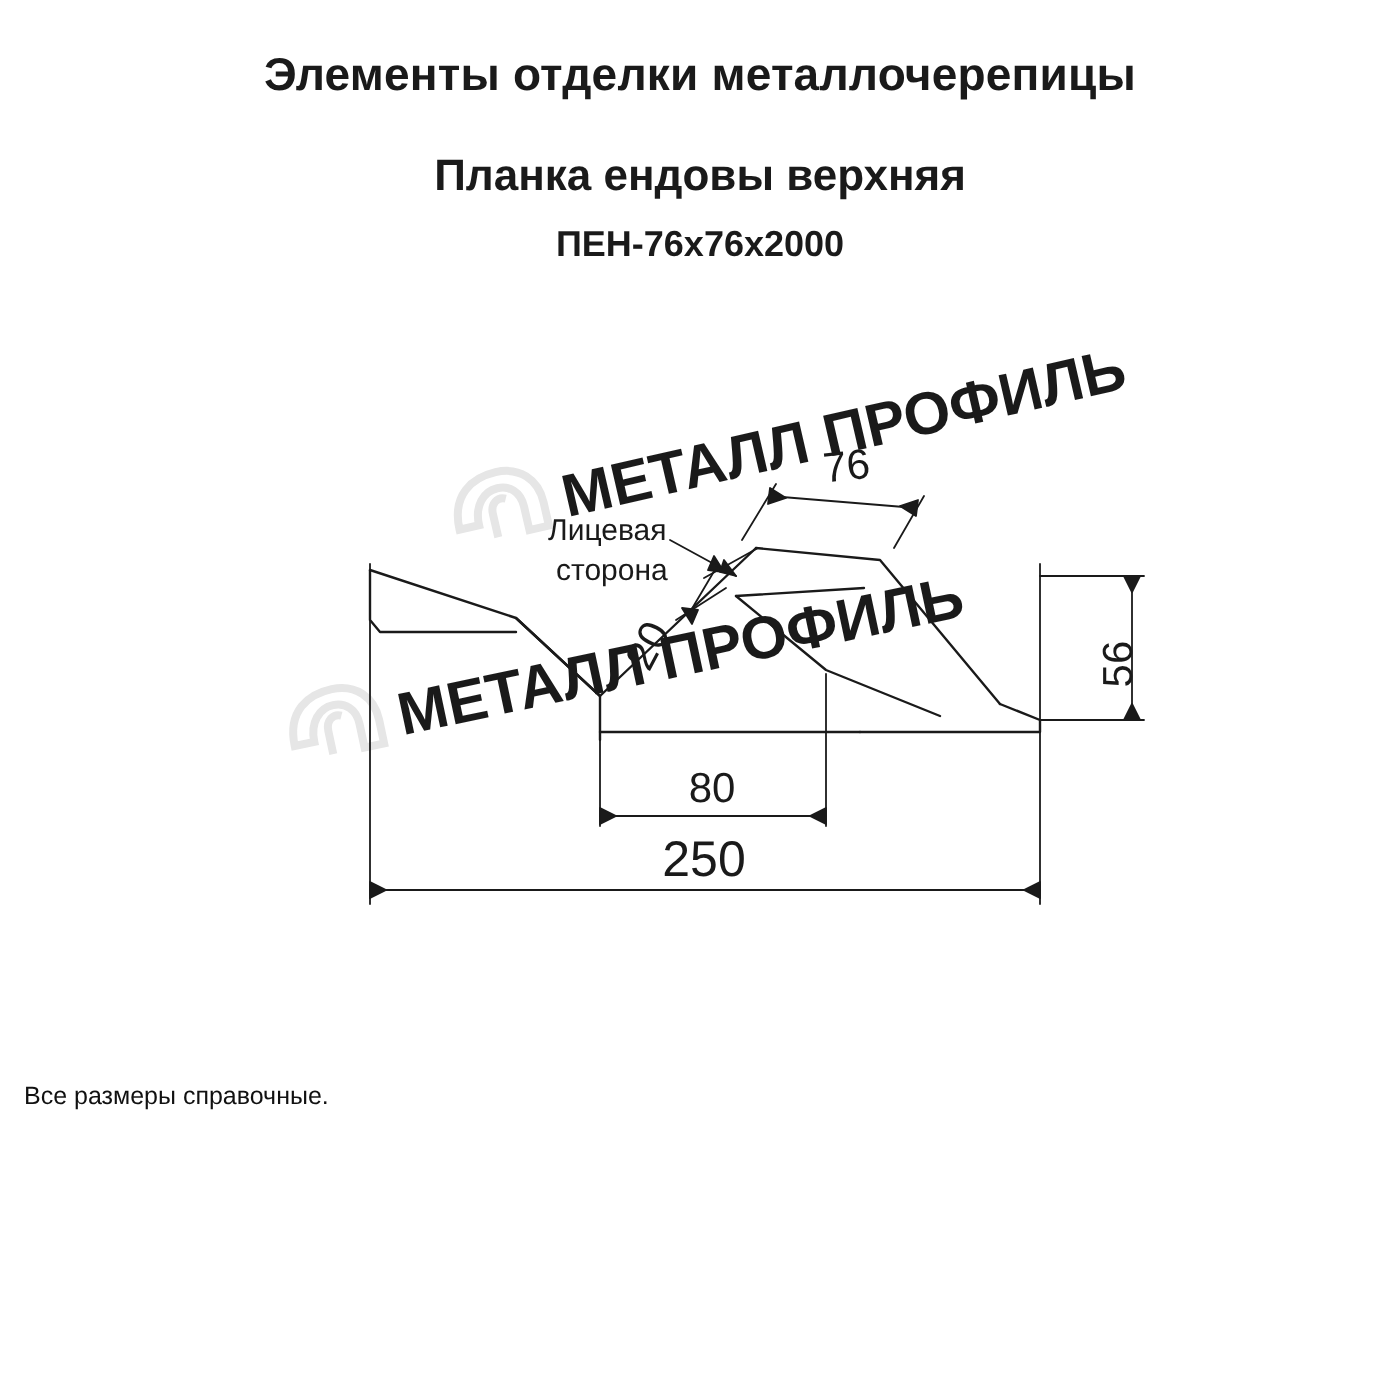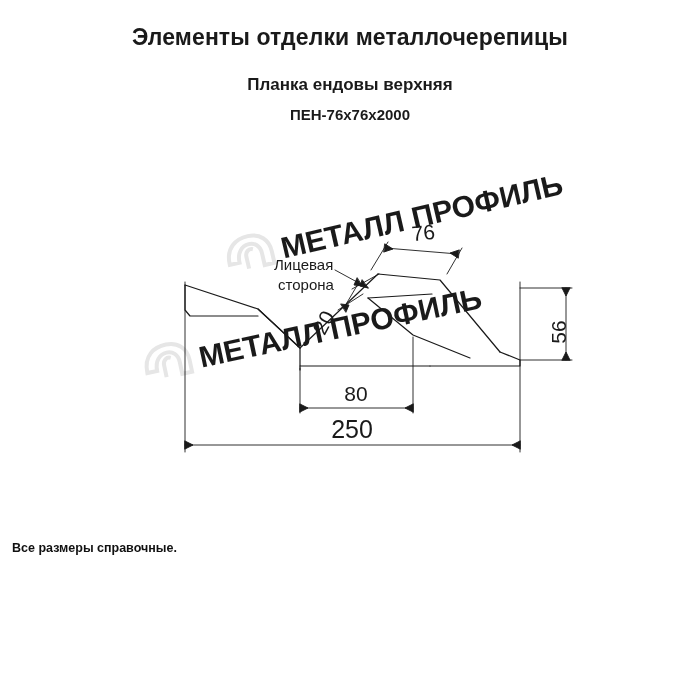--- a/index.html
+++ b/index.html
@@ -27,27 +27,27 @@
     width: 700px;
     text-align: center;
   }
   .main-title {
     font-size: 23px;
     font-weight: bold;
     letter-spacing: 0.1px;
     margin: 0;
   }
   .sub-title {
-    font-size: 17px;
+    font-size: 22px;
     font-weight: bold;
     margin: 0;
     margin-top: 24px;
   }
   .code-title {
-    font-size: 15px;
+    font-size: 18px;
     font-weight: bold;
     margin: 0;
     margin-top: 11px;
   }
   .drawing-area {
     position: absolute;
     top: 170px;
     left: 0;
     width: 700px;
     height: 330px;
@@ -60,21 +60,20 @@
     height: 330px;
     pointer-events: none;
   }
   .footnotes {
     position: absolute;
     left: 12px;
     bottom: 14px;
     font-size: 12.5px;
     line-height: 1.55;
     color: #111;
-    font-weight: bold;
   }
   .footnotes div {
     white-space: nowrap;
   }
   svg text {
     font-family: "Liberation Sans", sans-serif;
     fill: #1a1a1a;
   }
 </style>
 </head>

